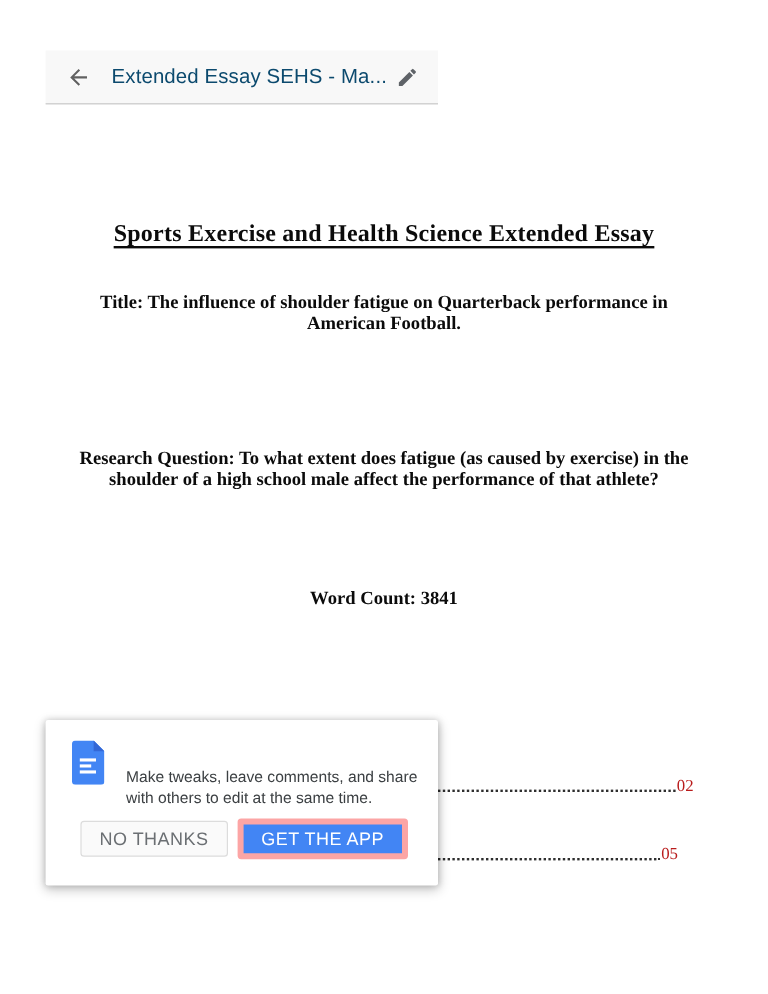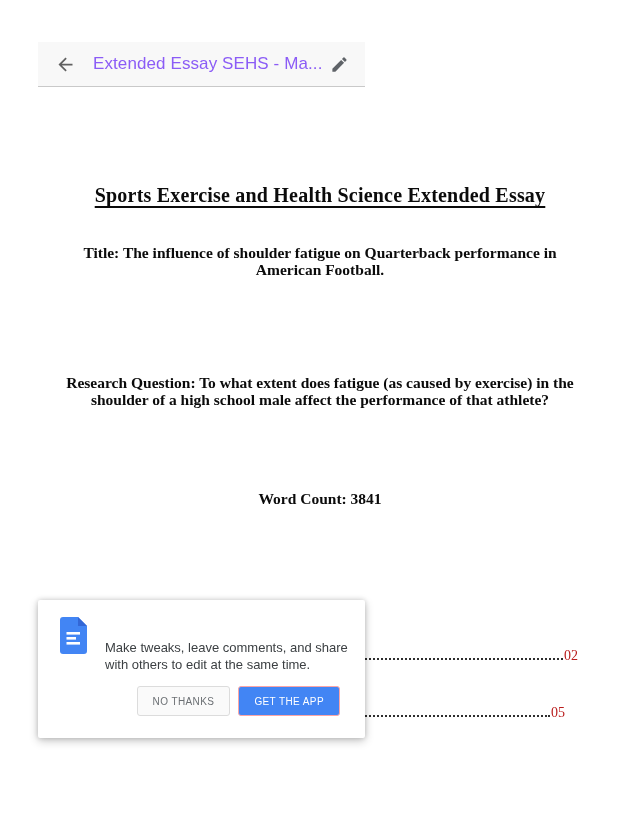--- a/index.html
+++ b/index.html
@@ -9,21 +9,21 @@
   }
 
   
   .topbar{
     position:absolute;left:38px;top:42px;width:327px;height:45px;
     background:#f8f8f8;border-bottom:1px solid #c9c9c9;
     display:flex;align-items:center;box-sizing:border-box;padding:0 16px;
   }
   .topbar .back{width:22px;height:22px;flex:0 0 auto;cursor:pointer;display:flex;align-items:center;justify-content:center;}
   .topbar .doc-title{
-    margin-left:17px;font-size:17px;color:#8b5cf6;letter-spacing:.1px;
+    margin-left:17px;font-size:17px;color:#0c4a6e;letter-spacing:.1px;
     white-space:nowrap;overflow:hidden;flex:1 1 auto;
   }
   .topbar .pencil{width:20px;height:20px;flex:0 0 auto;margin-left:8px;cursor:pointer;display:flex;align-items:center;justify-content:center;}
 
   
   .doc{position:absolute;inset:0;font-family:"Liberation Serif",serif;color:#0b0b0b;}
   .doc-heading{
     position:absolute;top:184px;left:0;right:0;text-align:center;
     font-size:20px;font-weight:bold;letter-spacing:.2px;
     text-decoration:underline;text-decoration-thickness:2px;text-underline-offset:4px;
@@ -70,26 +70,26 @@
   }
   .promo .promo-body{
     position:absolute;left:67px;top:39px;width:244px;
     font-size:13px;color:#3c4043;line-height:1.32;
   }
   .promo .btn-row{
     position:absolute;right:25px;bottom:22px;display:flex;gap:8px;align-items:center;
   }
   .btn{
     height:30px;display:flex;align-items:center;justify-content:center;
-    font-size:10px;letter-spacing:.4px;border-radius:3px;box-sizing:border-box;
+    font-size:15px;letter-spacing:.4px;border-radius:3px;box-sizing:border-box;
     padding:12px 15px;cursor:pointer;font-family:"Liberation Sans",sans-serif;
     white-space:nowrap;
   }
   .btn-secondary{background:#fafafa;border:1px solid #dcdcdc;color:#6b6f73;}
-  .btn-primary{background:#4285f4;border:1px solid #fca5a5;color:#ffffff;}
+  .btn-primary{background:#4285f4;border:5px solid #fca5a5;color:#ffffff;}
 </style>
 </head>
 <body>
 
 <div class="screen">
 
   <div class="topbar">
     <span class="back">
       <svg width="21" height="21" viewBox="0 0 24 24" fill="#616161" aria-hidden="true">
         <path d="M20 11H7.83l5.59-5.59L12 4l-8 8 8 8 1.41-1.41L7.83 13H20v-2z"></path>

